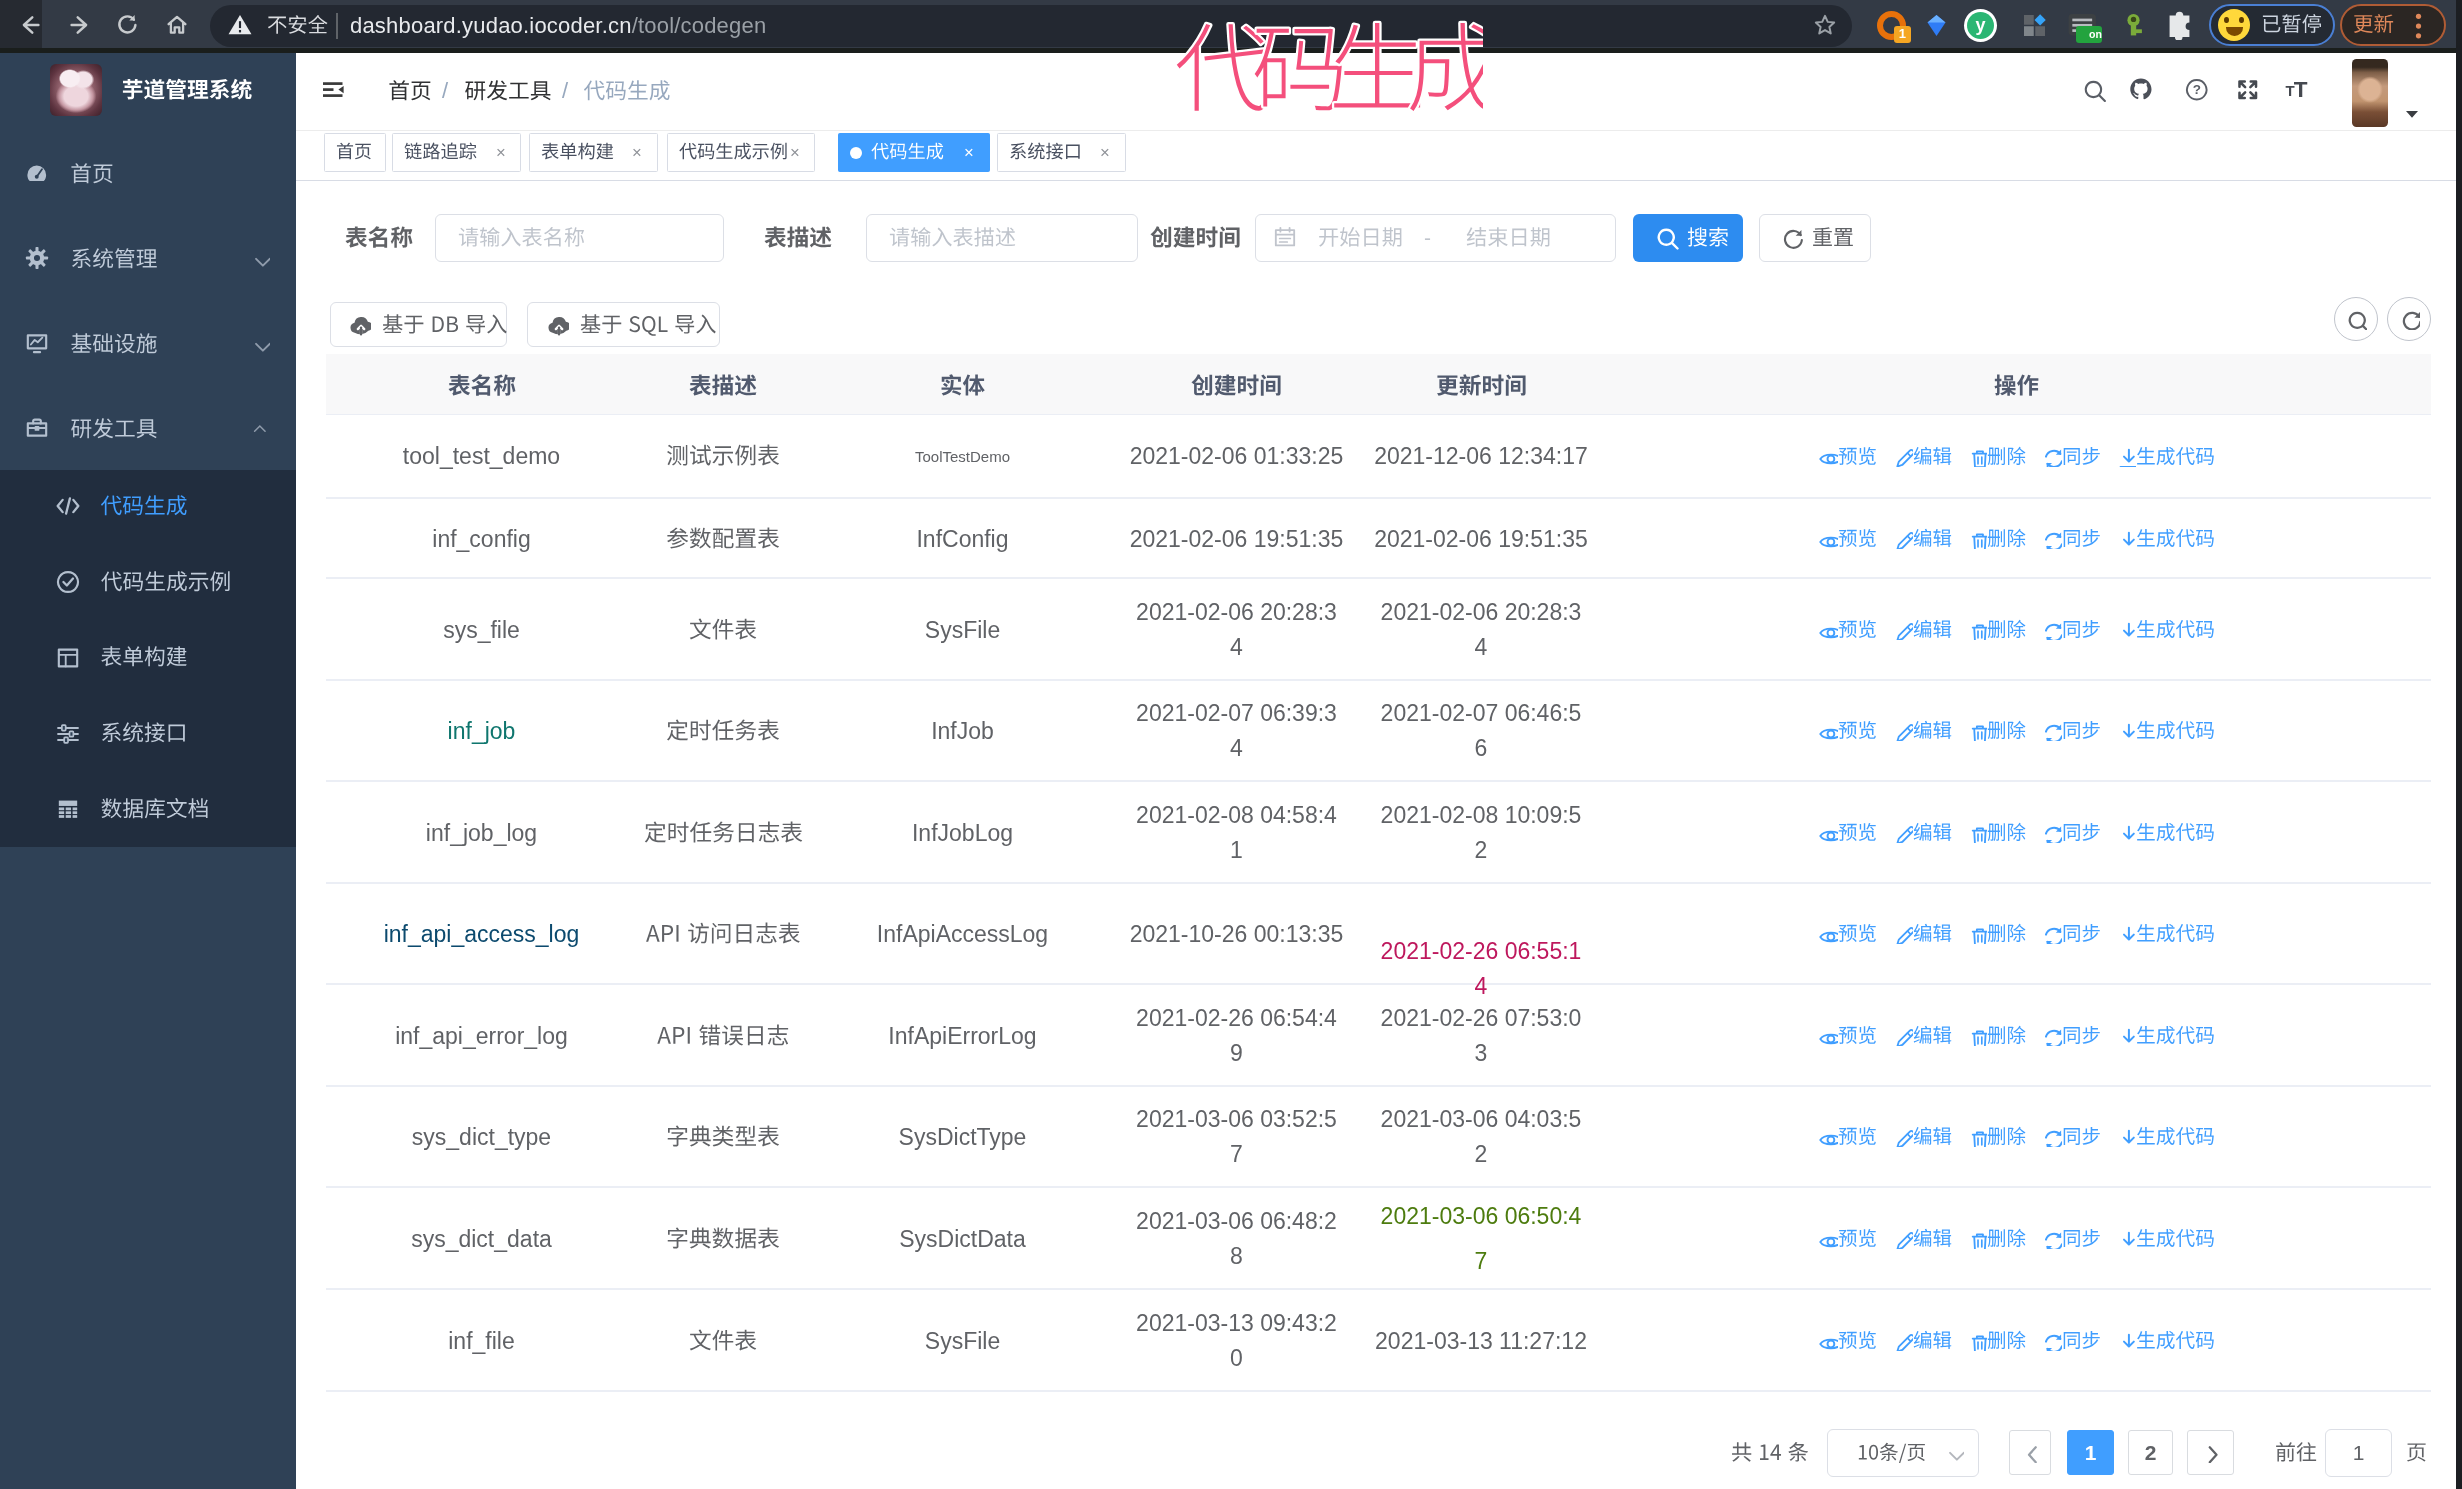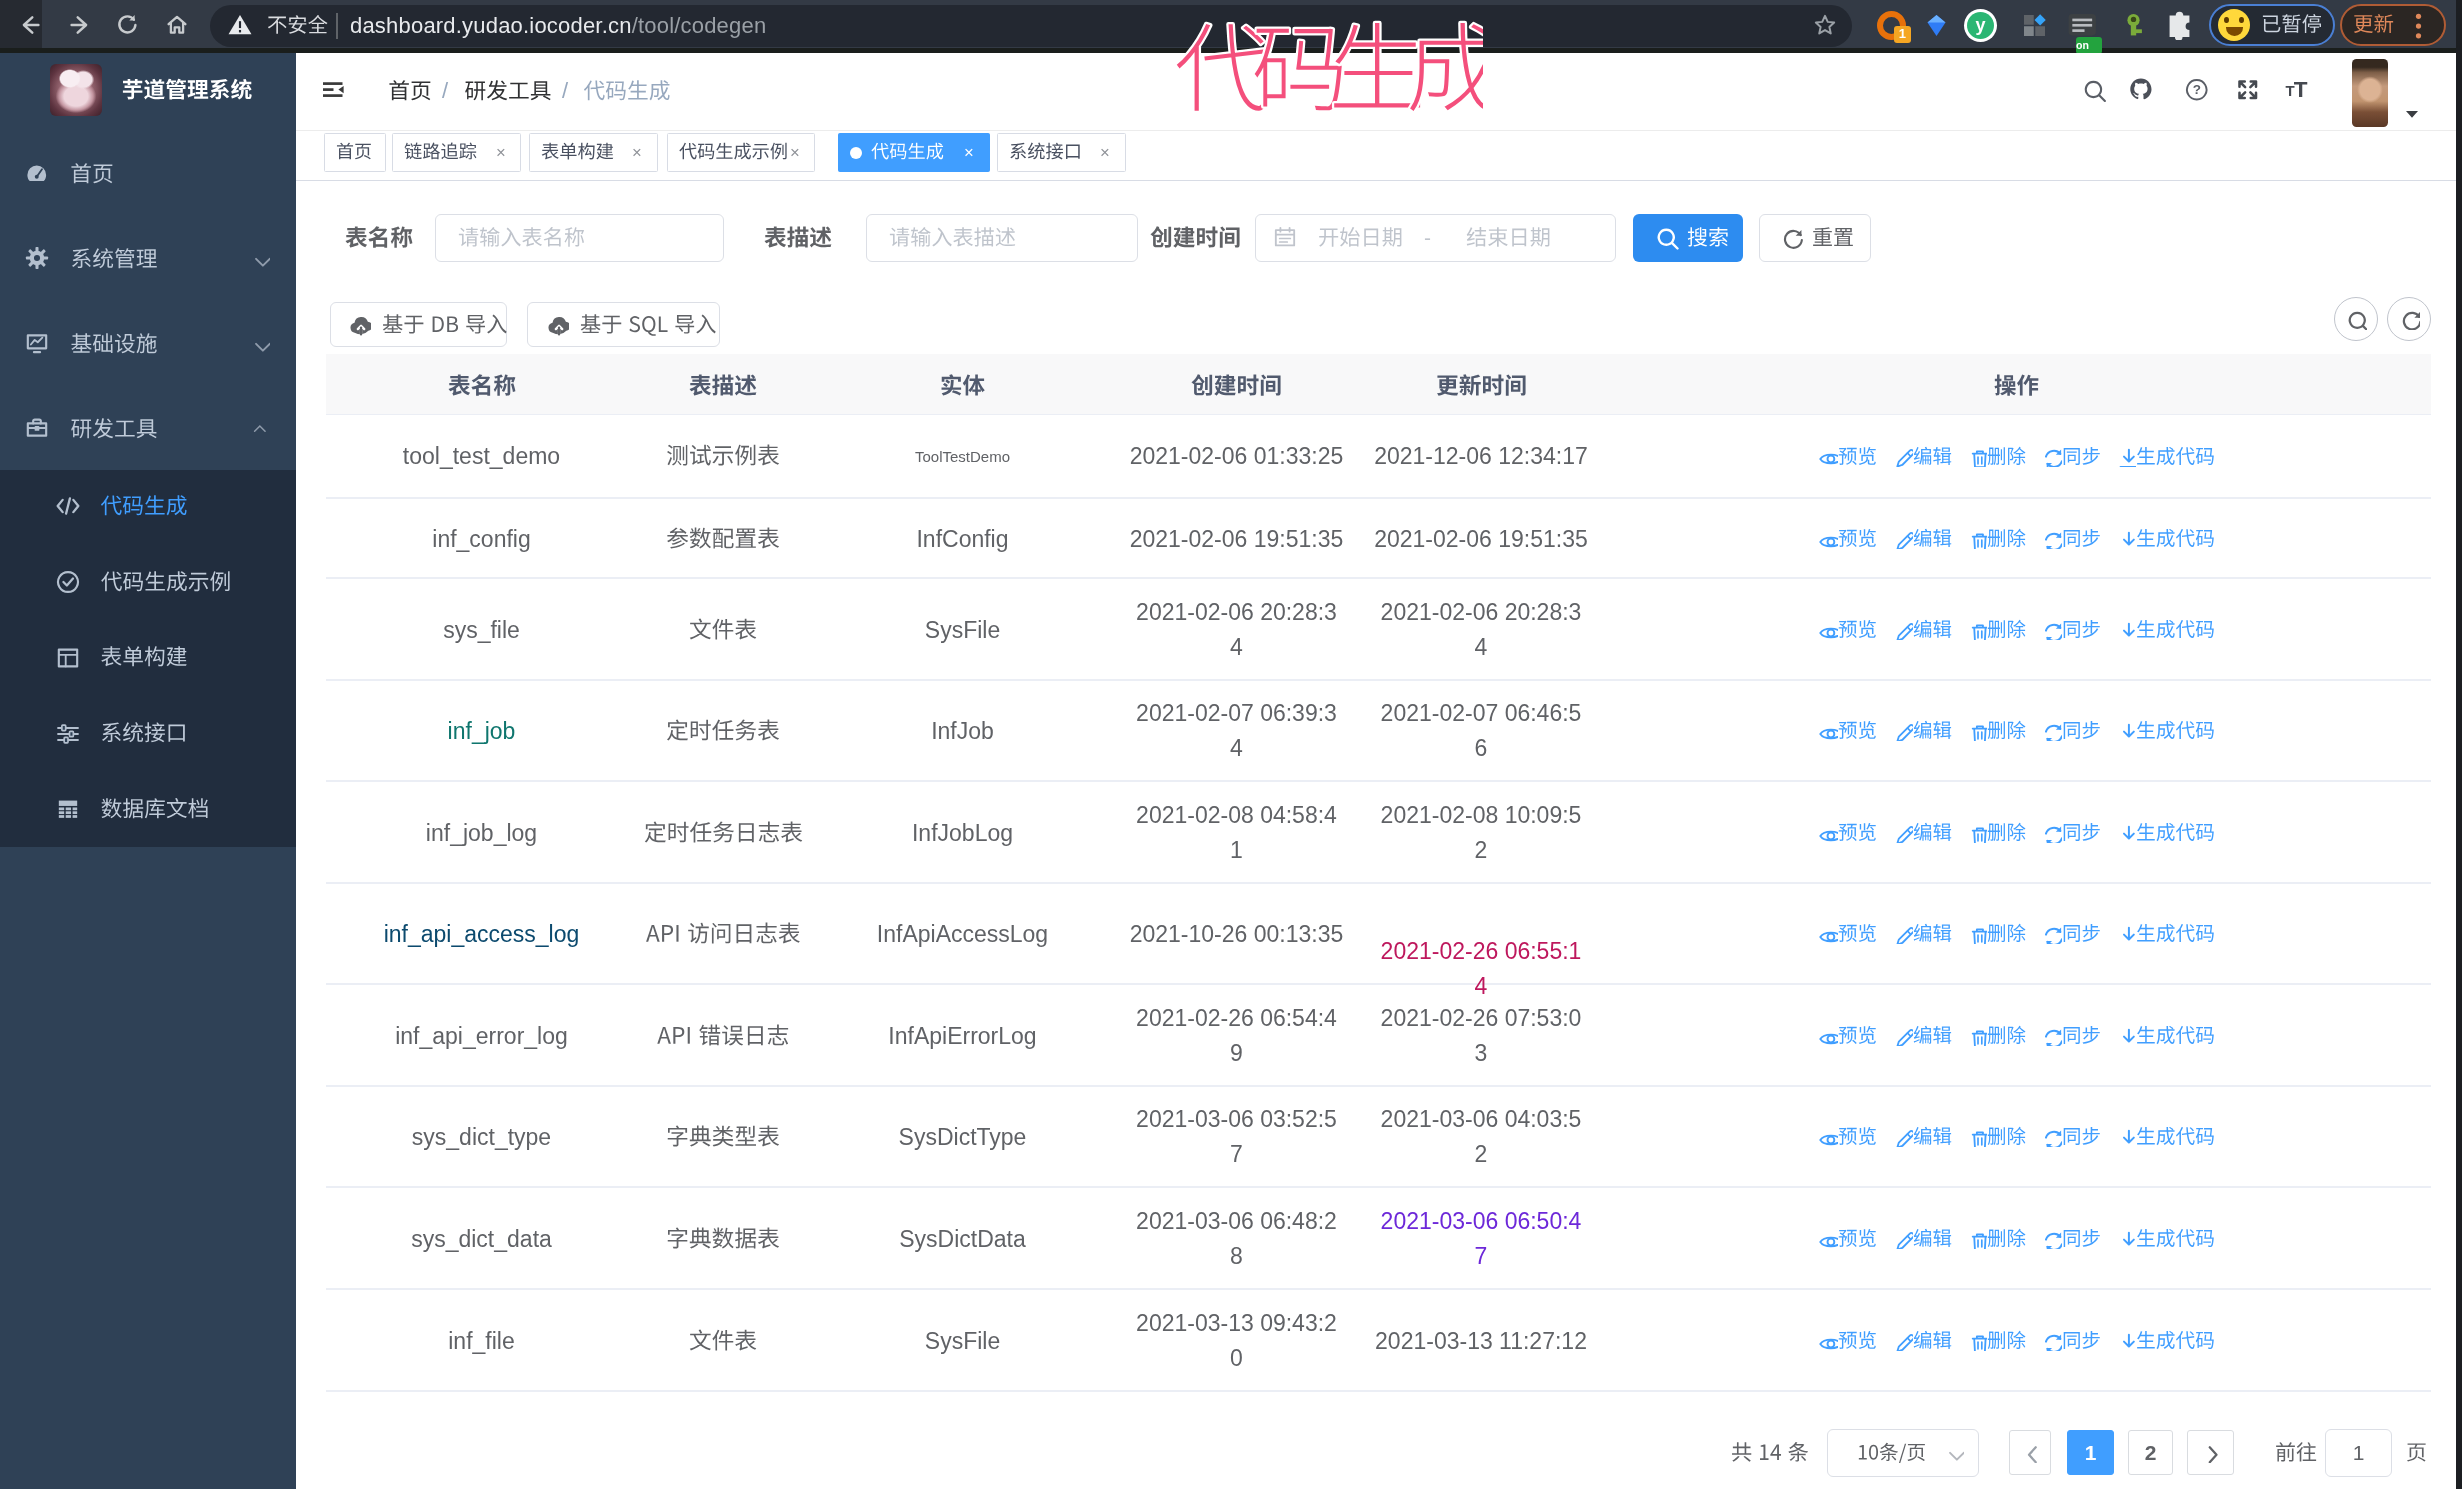--- a/index.html
+++ b/index.html
@@ -58,21 +58,21 @@
       <rect x="4" y="19" width="13" height="13" fill="#80868b"></rect>
       <rect x="19" y="19" width="13" height="13" fill="#5f6368"></rect>
       <path d="M25.5 3 L33 10.5 L25.5 18 L18 10.5 Z" fill="#35a3f8"></path>
     </svg></div>
 <div class="ab" style="left:2067px;top:10.6px"><svg width="32" height="32" viewBox="0 0 42 42">
       <rect x="2" y="4" width="36" height="28" rx="5" fill="#3c4043"></rect>
       <rect x="7" y="10" width="26" height="3.5" fill="#b9bcc0"></rect>
       <rect x="7" y="17" width="26" height="3.5" fill="#b9bcc0"></rect>
       <rect x="7" y="24" width="16" height="3.5" fill="#b9bcc0"></rect>
     </svg></div>
-<div class="ab" style="left:2076px;top:37px;width:26px;height:16.7px;background:#23a33e;border-radius:3px;color:#fff;font-size:10.6px;font-weight:bold;text-align:left;line-height:16.7px">on</div>
+<div class="ab" style="left:2076px;top:26px;width:26px;height:16.7px;background:#23a33e;border-radius:3px;color:#fff;font-size:10.6px;font-weight:bold;text-align:right;line-height:16.7px">on</div>
 <div class="ab" style="left:2119px;top:10.6px"><svg width="29" height="29" viewBox="0 0 38 38">
       <circle cx="19" cy="12" r="8" fill="#7bab3a"></circle>
       <rect x="15.5" y="16" width="7" height="16" fill="#7bab3a"></rect>
       <rect x="22" y="24" width="8" height="5" fill="#7bab3a"></rect>
       <circle cx="19" cy="11" r="3.5" fill="#394718"></circle>
     </svg></div>
 <div class="ab" style="left:2165px;top:10.6px"><svg width="29" height="29" viewBox="0 0 38 38">
       <path d="M14 6 a5 5 0 0 1 10 0 h8 v9 a5 5 0 0 0 0 10 v9 h-9 a5 5 0 0 1 -10 0 H6 v-28 Z" fill="#e6e8ea"></path>
     </svg></div>
 <div class="ab" style="left:2209px;top:3.8px;width:126px;height:42px;border:2.3px solid #4a7fd4;border-radius:21px;background:#242a33"></div>
@@ -1329,21 +1329,21 @@
         <use href="#g40" x="2000"></use>
         <use href="#g41" x="3000"></use>
         <use href="#g34" x="4000"></use>
       </g>
     </svg>
   </div>
 <div class="ct" style="left:811px;top:1188px;width:303px;height:102px;font-size:23px;color:#606266">SysDictData</div>
 <div class="ct" style="left:1114px;top:1188px;width:245px;height:102px;font-size:23px;color:#606266;line-height:35px">
     <div>2021-03-06 06:48:2<br>8</div>
   </div>
-<div class="ct" style="left:1359px;top:1188px;width:244px;height:102px;font-size:23px;color:#6d28d9;line-height:35px">
+<div class="ct" style="left:1359px;top:1188px;width:244px;height:102px;font-size:23px;color:#4d7c0f;line-height:45px">
     <div>2021-03-06 06:50:4<br>7</div>
   </div>
 <div class="ct" style="left:1603px;top:1188px;width:827px;height:102px;white-space:nowrap">
     <span style="display:inline-flex;align-items:center;margin-left:0px">
       <svg width="20.5" height="20.5" viewBox="0 0 27 27" style="">
         <path d="M3 17 C8 9.5 26 9.5 31 17 C26 24.5 8 24.5 3 17 Z" stroke="#409eff" stroke-width="2.5" fill="none" stroke-linecap="round" stroke-linejoin="round"></path>
         <circle cx="17" cy="17" r="4.5" fill="none" stroke="#409eff" stroke-width="2.5"></circle>
       </svg>
       <svg class="t" width="39" height="22" viewBox="0 0 52 29" style="vertical-align:middle">
         <g fill="#409eff" transform="translate(0,23) scale(0.0260,-0.0260)">

